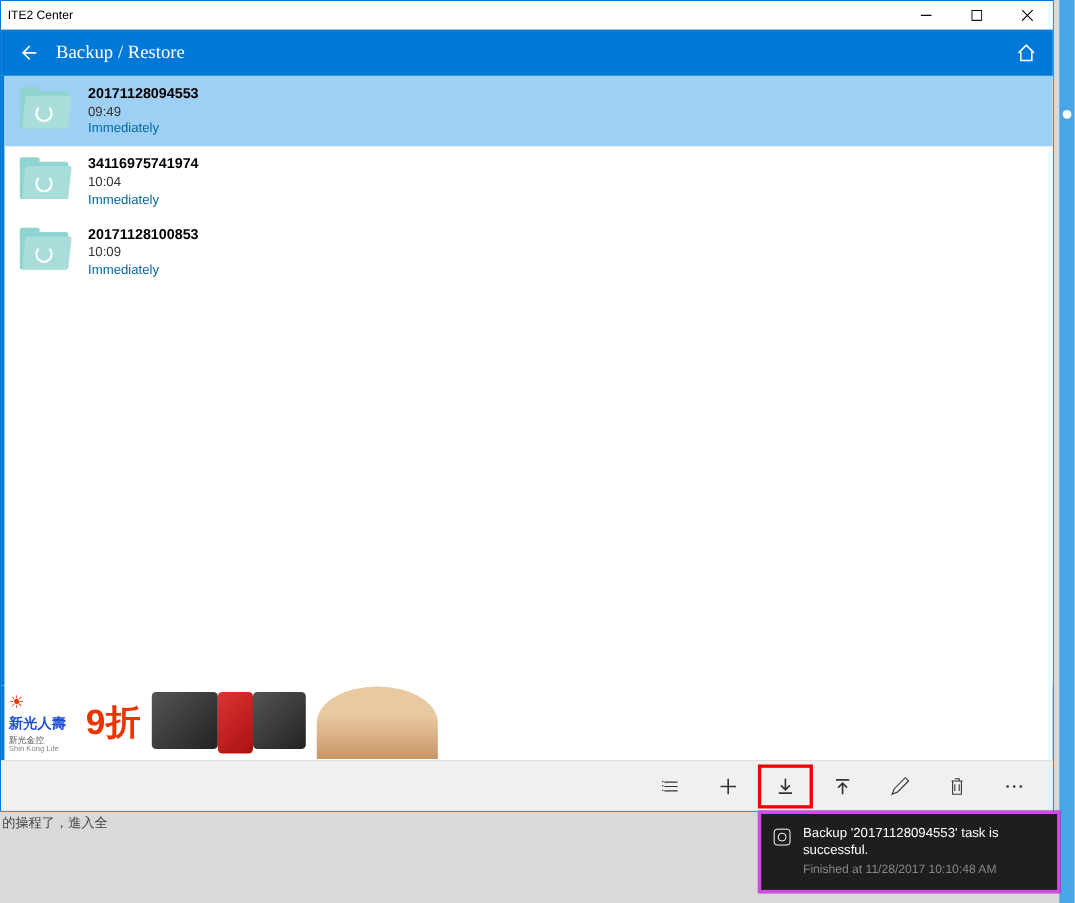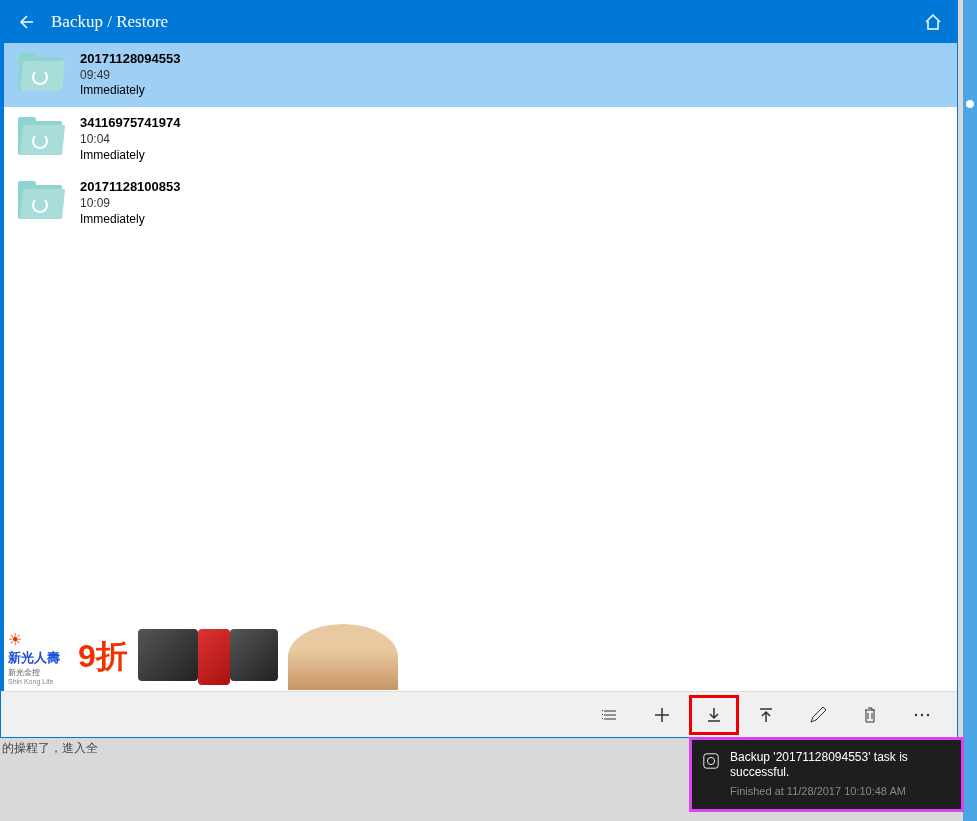--- a/index.html
+++ b/index.html
@@ -94,21 +94,21 @@
       width: 16px; height: 16px;
       border: 2px solid #fff;
       border-radius: 50%;
       border-top-color: transparent;
       z-index: 2;
     }
     
     .item-info { display: flex; flex-direction: column; }
     .item-name { font-size: 13px; font-weight: 600; color: #000; line-height: 1.3; }
     .item-time { font-size: 12px; color: #333; line-height: 1.3; }
-    .item-schedule { font-size: 12px; color: #000000; line-height: 1.3; }
+    .item-schedule { font-size: 12px; color: #0369a1; line-height: 1.3; }
     
     .ad-area {
       height: 68px;
       margin: 0 3px 0 0;
       display: flex;
       align-items: center;
       background: #fff;
       border-left: 3px solid #0078d7;
       padding-left: 4px;
       gap: 10px;
@@ -201,20 +201,41 @@
 
 <div class="slider-edge"></div>
 <div class="slider-dot"></div>
 
 <div class="bg-text">的操程了，進入全</div>
 <div class="watermark">Activate Windows</div>
 <div class="watermark-sub">Go to Settings to activate Windows.</div>
 
 <div class="window">
 
+  <div class="titlebar">
+    <span class="titlebar-title">ITE2 Center</span>
+    <div class="titlebar-controls">
+      <div class="titlebar-btn">
+        <svg width="10" height="10">
+            <line x1="0" y1="5" x2="10" y2="5" stroke-width="1"></line>
+          </svg>
+      </div>
+      <div class="titlebar-btn">
+        <svg width="10" height="10">
+            <rect x="0.5" y="0.5" width="9" height="9" fill="none" stroke-width="1"></rect>
+          </svg>
+      </div>
+      <div class="titlebar-btn">
+        <svg width="10" height="10">
+            <line x1="0" y1="0" x2="10" y2="10" stroke-width="1"></line>
+            <line x1="10" y1="0" x2="0" y2="10" stroke-width="1"></line>
+          </svg>
+      </div>
+    </div>
+  </div>
 
   <div class="header">
     <div class="back-btn">
       <svg width="20" height="20" viewBox="0 0 20 20">
         <path d="M12 4 L6 10 L12 16 M6 10 L18 10" stroke="#fff" stroke-width="1.5" fill="none"></path>
       </svg>
     </div>
     <div class="page-title">Backup / Restore</div>
     <div class="home-btn">
       <svg width="20" height="20" viewBox="0 0 20 20">

